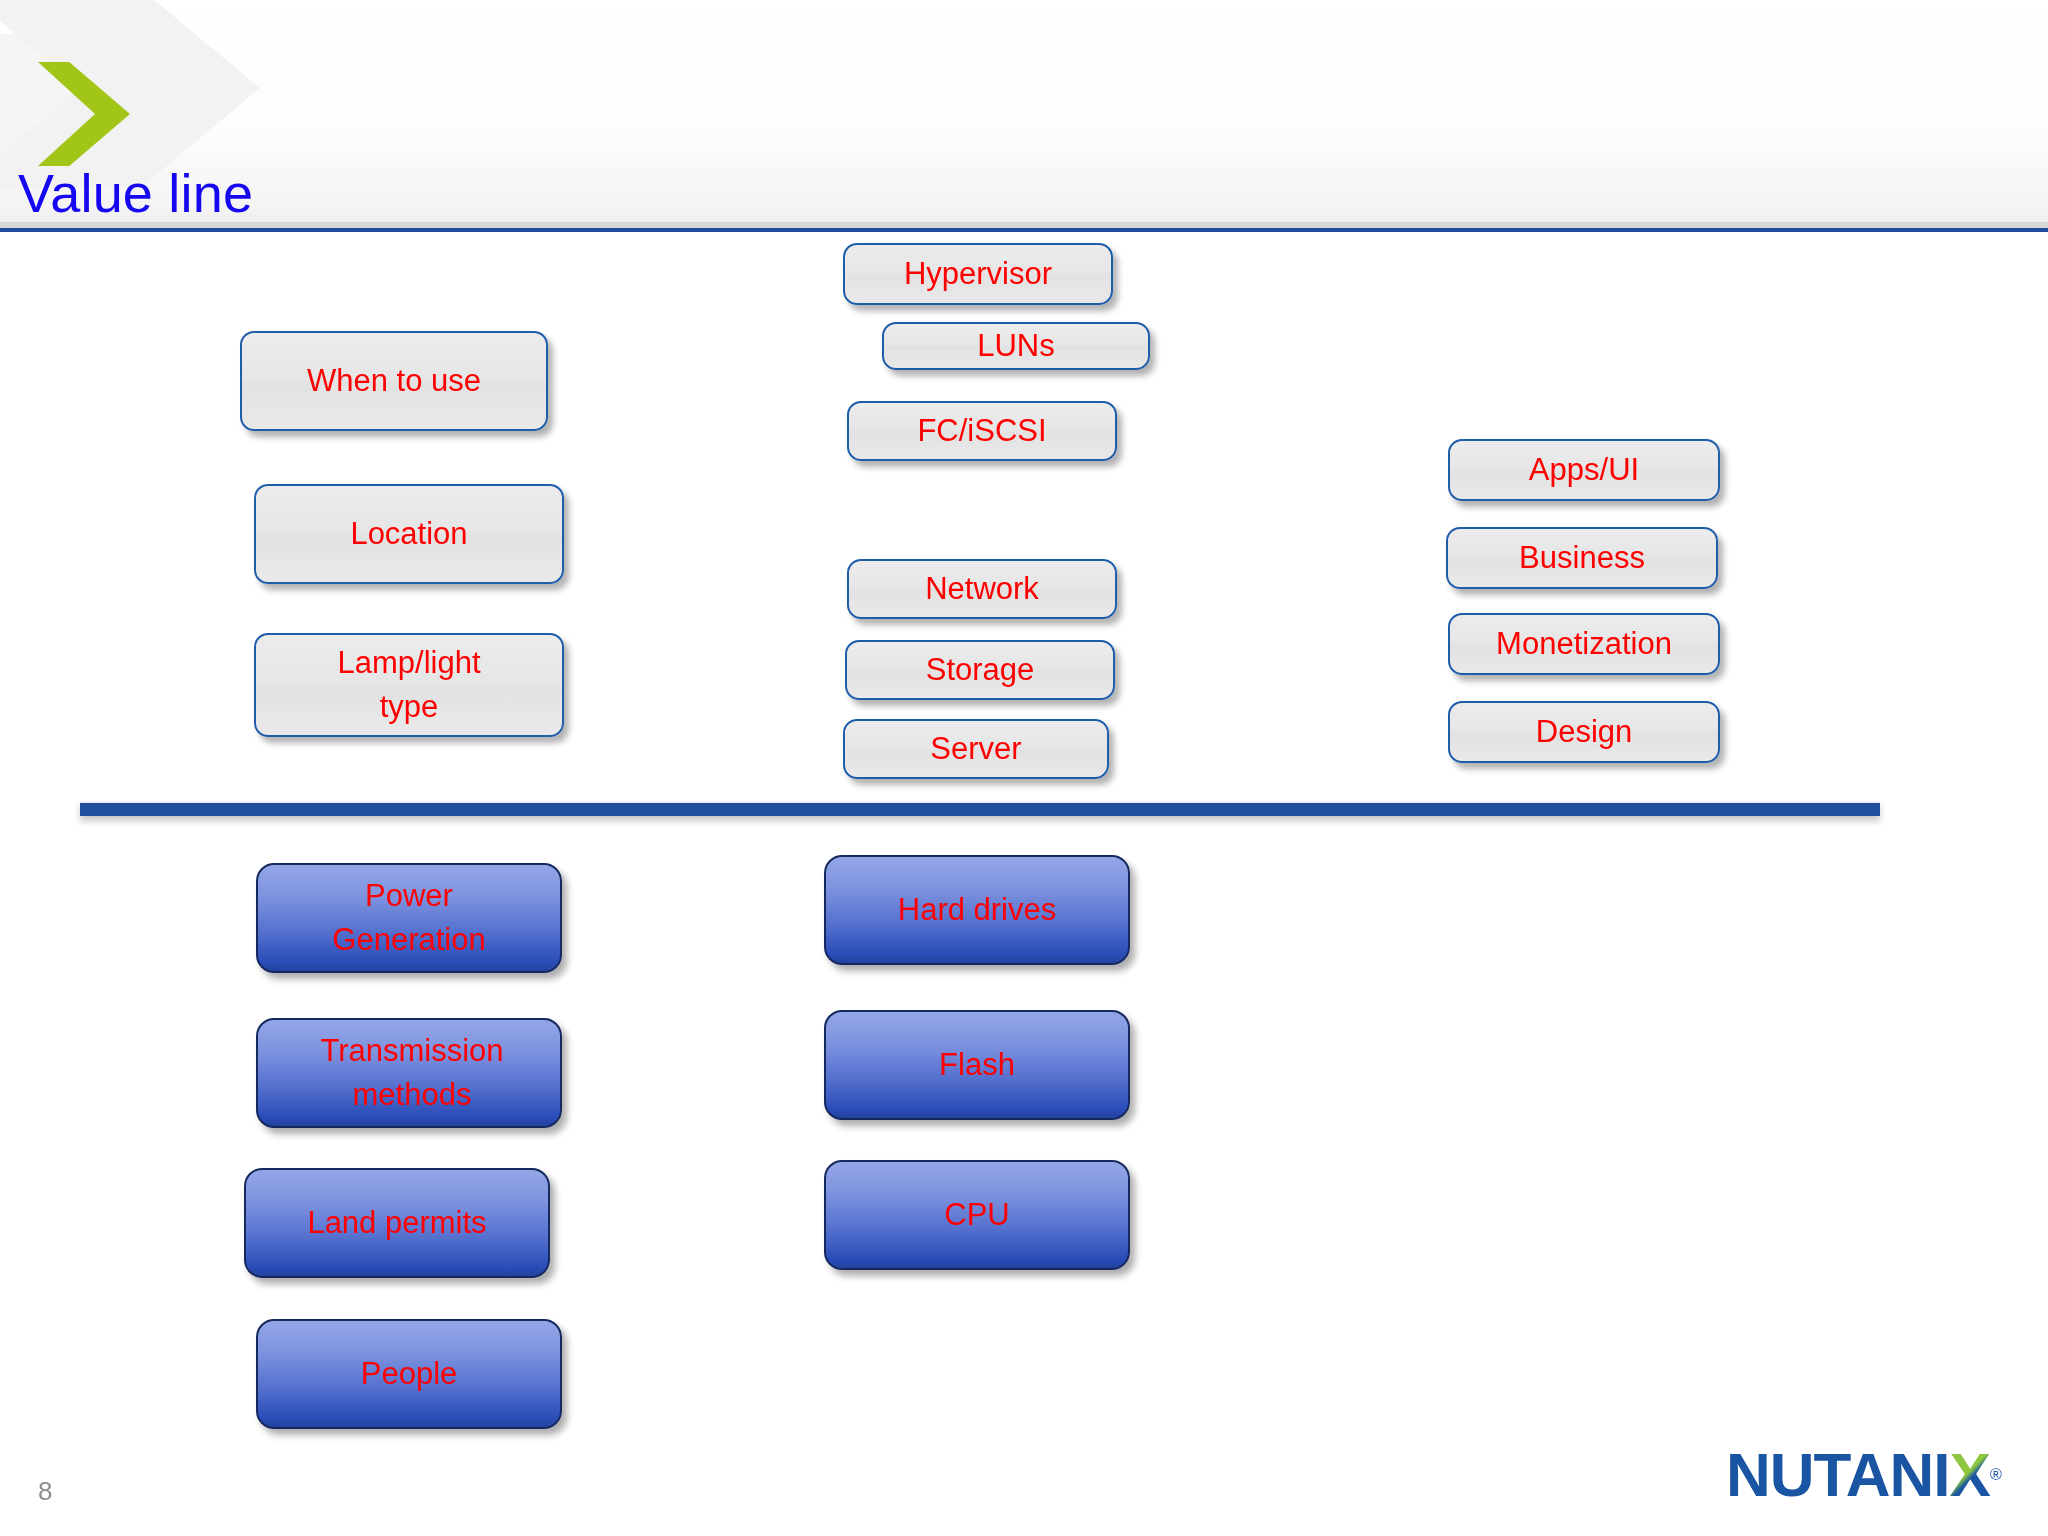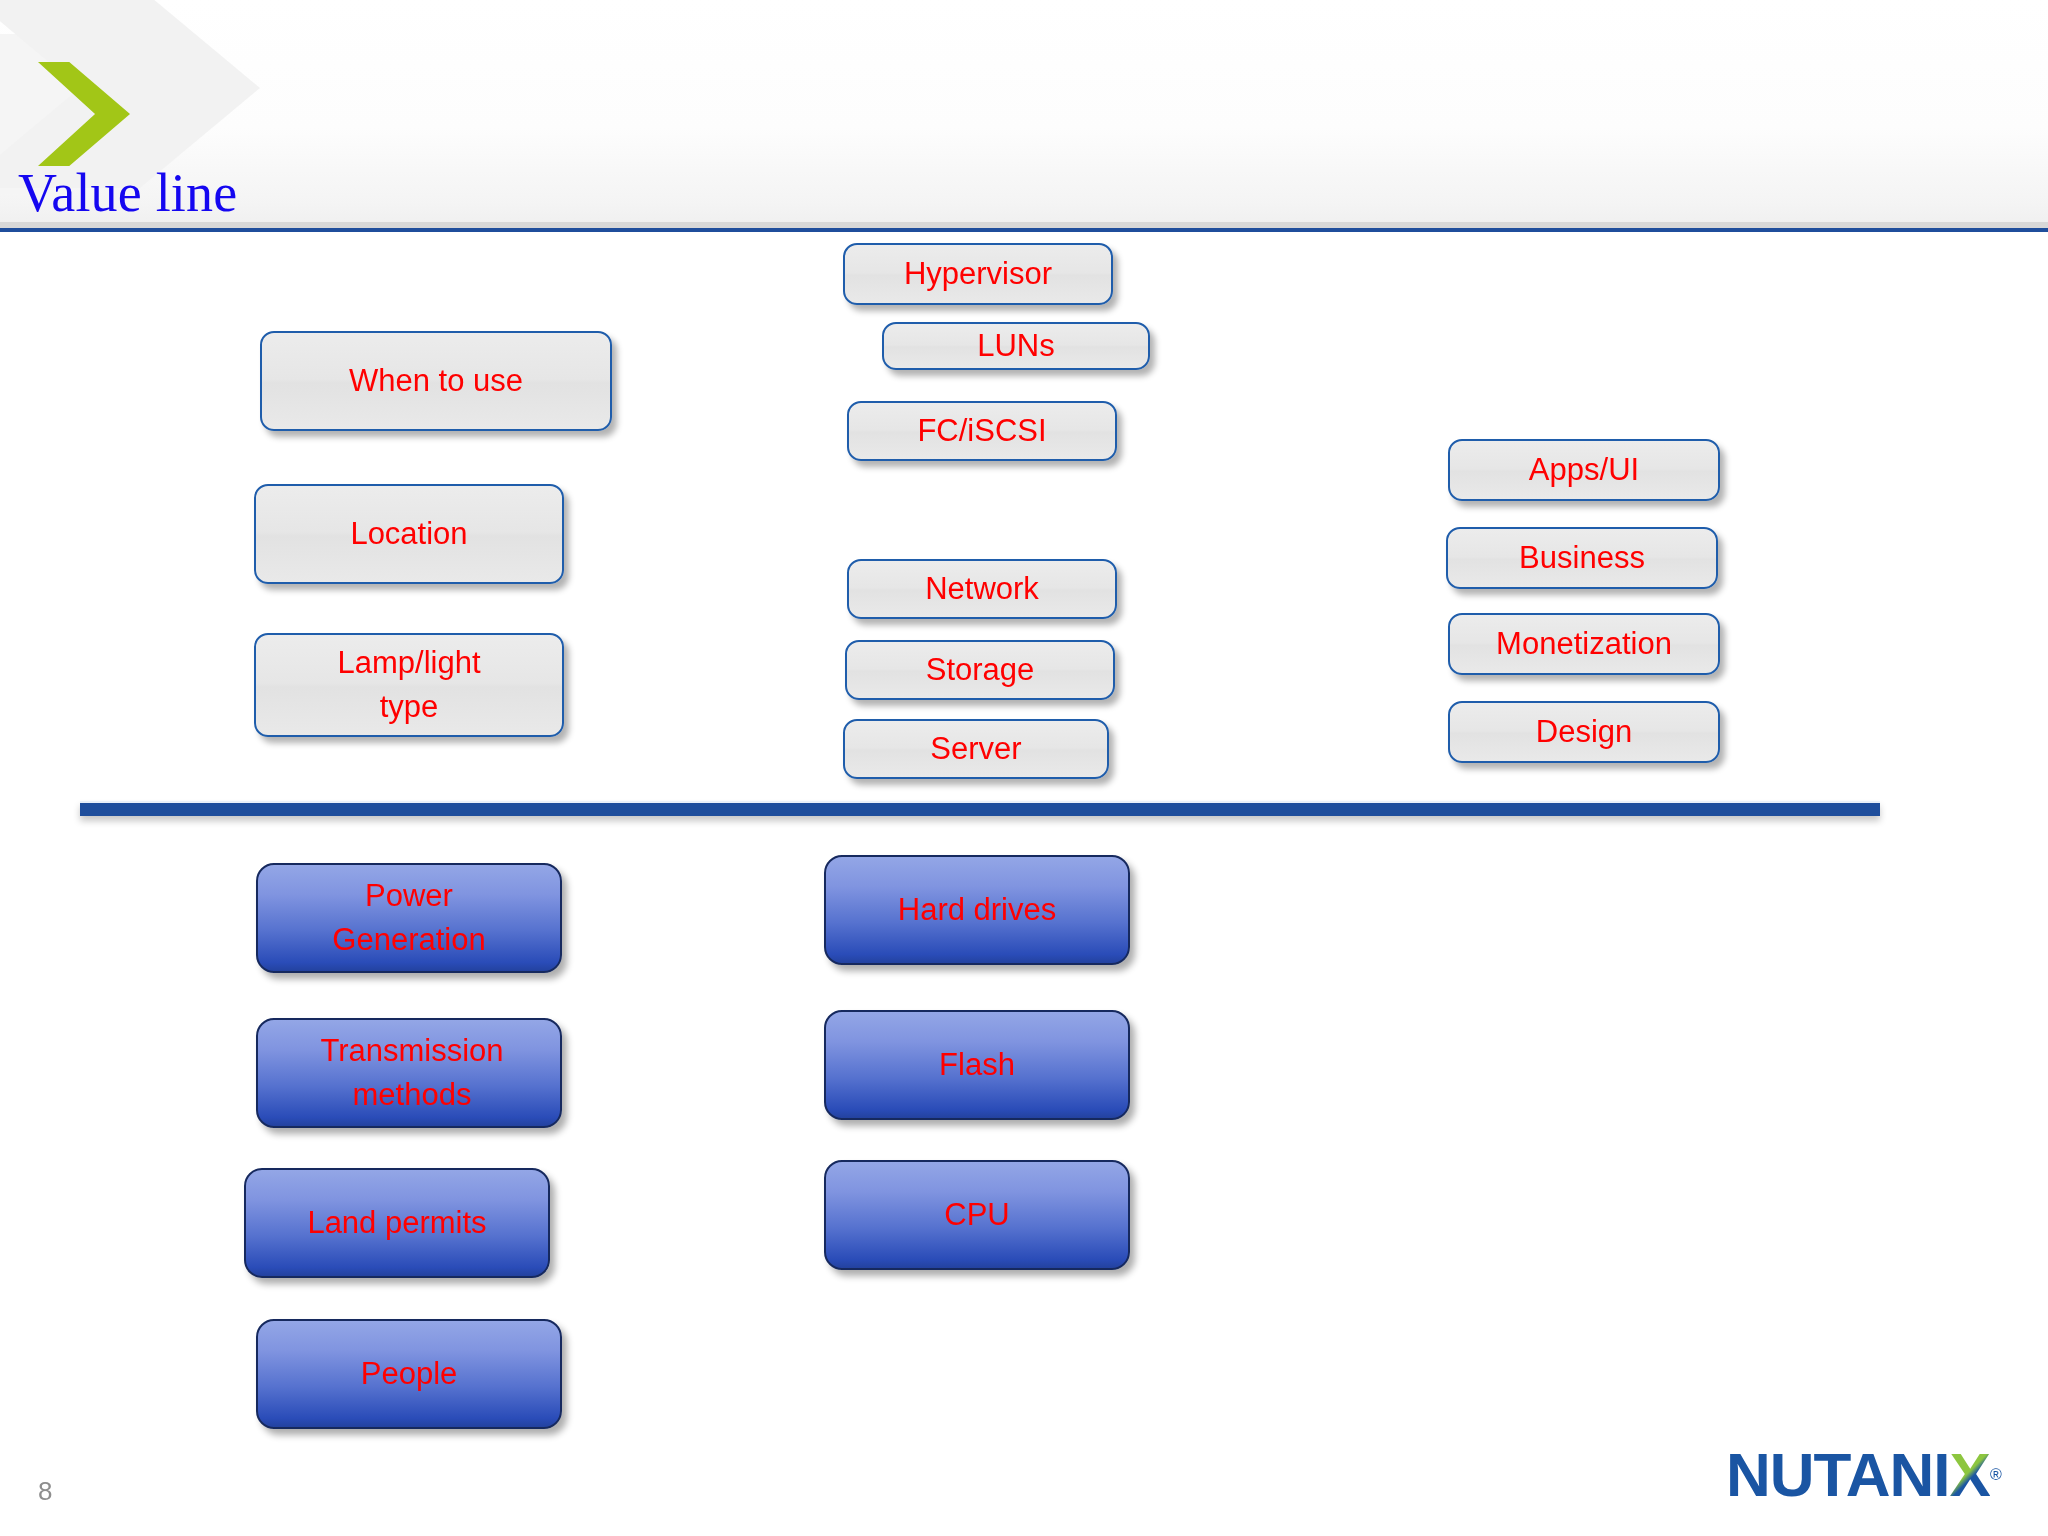--- a/index.html
+++ b/index.html
@@ -31,21 +31,21 @@
   }
   .chev-green{
     position:absolute;left:38px;top:62px;width:92px;height:104px;
     background:#a2c617;
     clip-path:polygon(0% 0%, 34% 0%, 100% 50%, 34% 100%, 0% 100%, 62% 50%);
   }
   .header-title{
     position:absolute;left:18px;top:166px;
     font-size:54px;line-height:54px;
     color:#1507f0;
-    font-family:Liberation Serif, serif;
+    font-family:Liberation Sans, sans-serif;
     letter-spacing:.2px;
     white-space:nowrap;
   }
   .header-rule-grey{
     position:absolute;left:0;top:222px;width:2048px;height:6px;background:#d8d8d8;
   }
   .header-rule-blue{
     position:absolute;left:0;top:228px;width:2048px;height:5px;background:#1f4e9c;
   }
 
@@ -108,21 +108,21 @@
   <div class="chev-watermark"></div>
   <div class="chev-green"></div>
   <div class="header-title">Value line</div>
   <div class="header-rule-grey"></div>
   <div class="header-rule-blue"></div>
 
 </div>
 
 <div class="canvas">
 
-  <div class="box grey" style="left:260px;top:96px;width:352px;height:100px;">
+  <div class="box grey" style="left:240px;top:96px;width:308px;height:100px;">
     <span>When to use</span>
   </div>
   <div class="box grey" style="left:254px;top:249px;width:310px;height:100px;">
     <span>Location</span>
   </div>
   <div class="box grey" style="left:254px;top:398px;width:310px;height:104px;">
     <span style="display:block;max-width:180px;">Lamp/light type</span>
   </div>
 
   <div class="box grey" style="left:843px;top:8px;width:270px;height:62px;">

